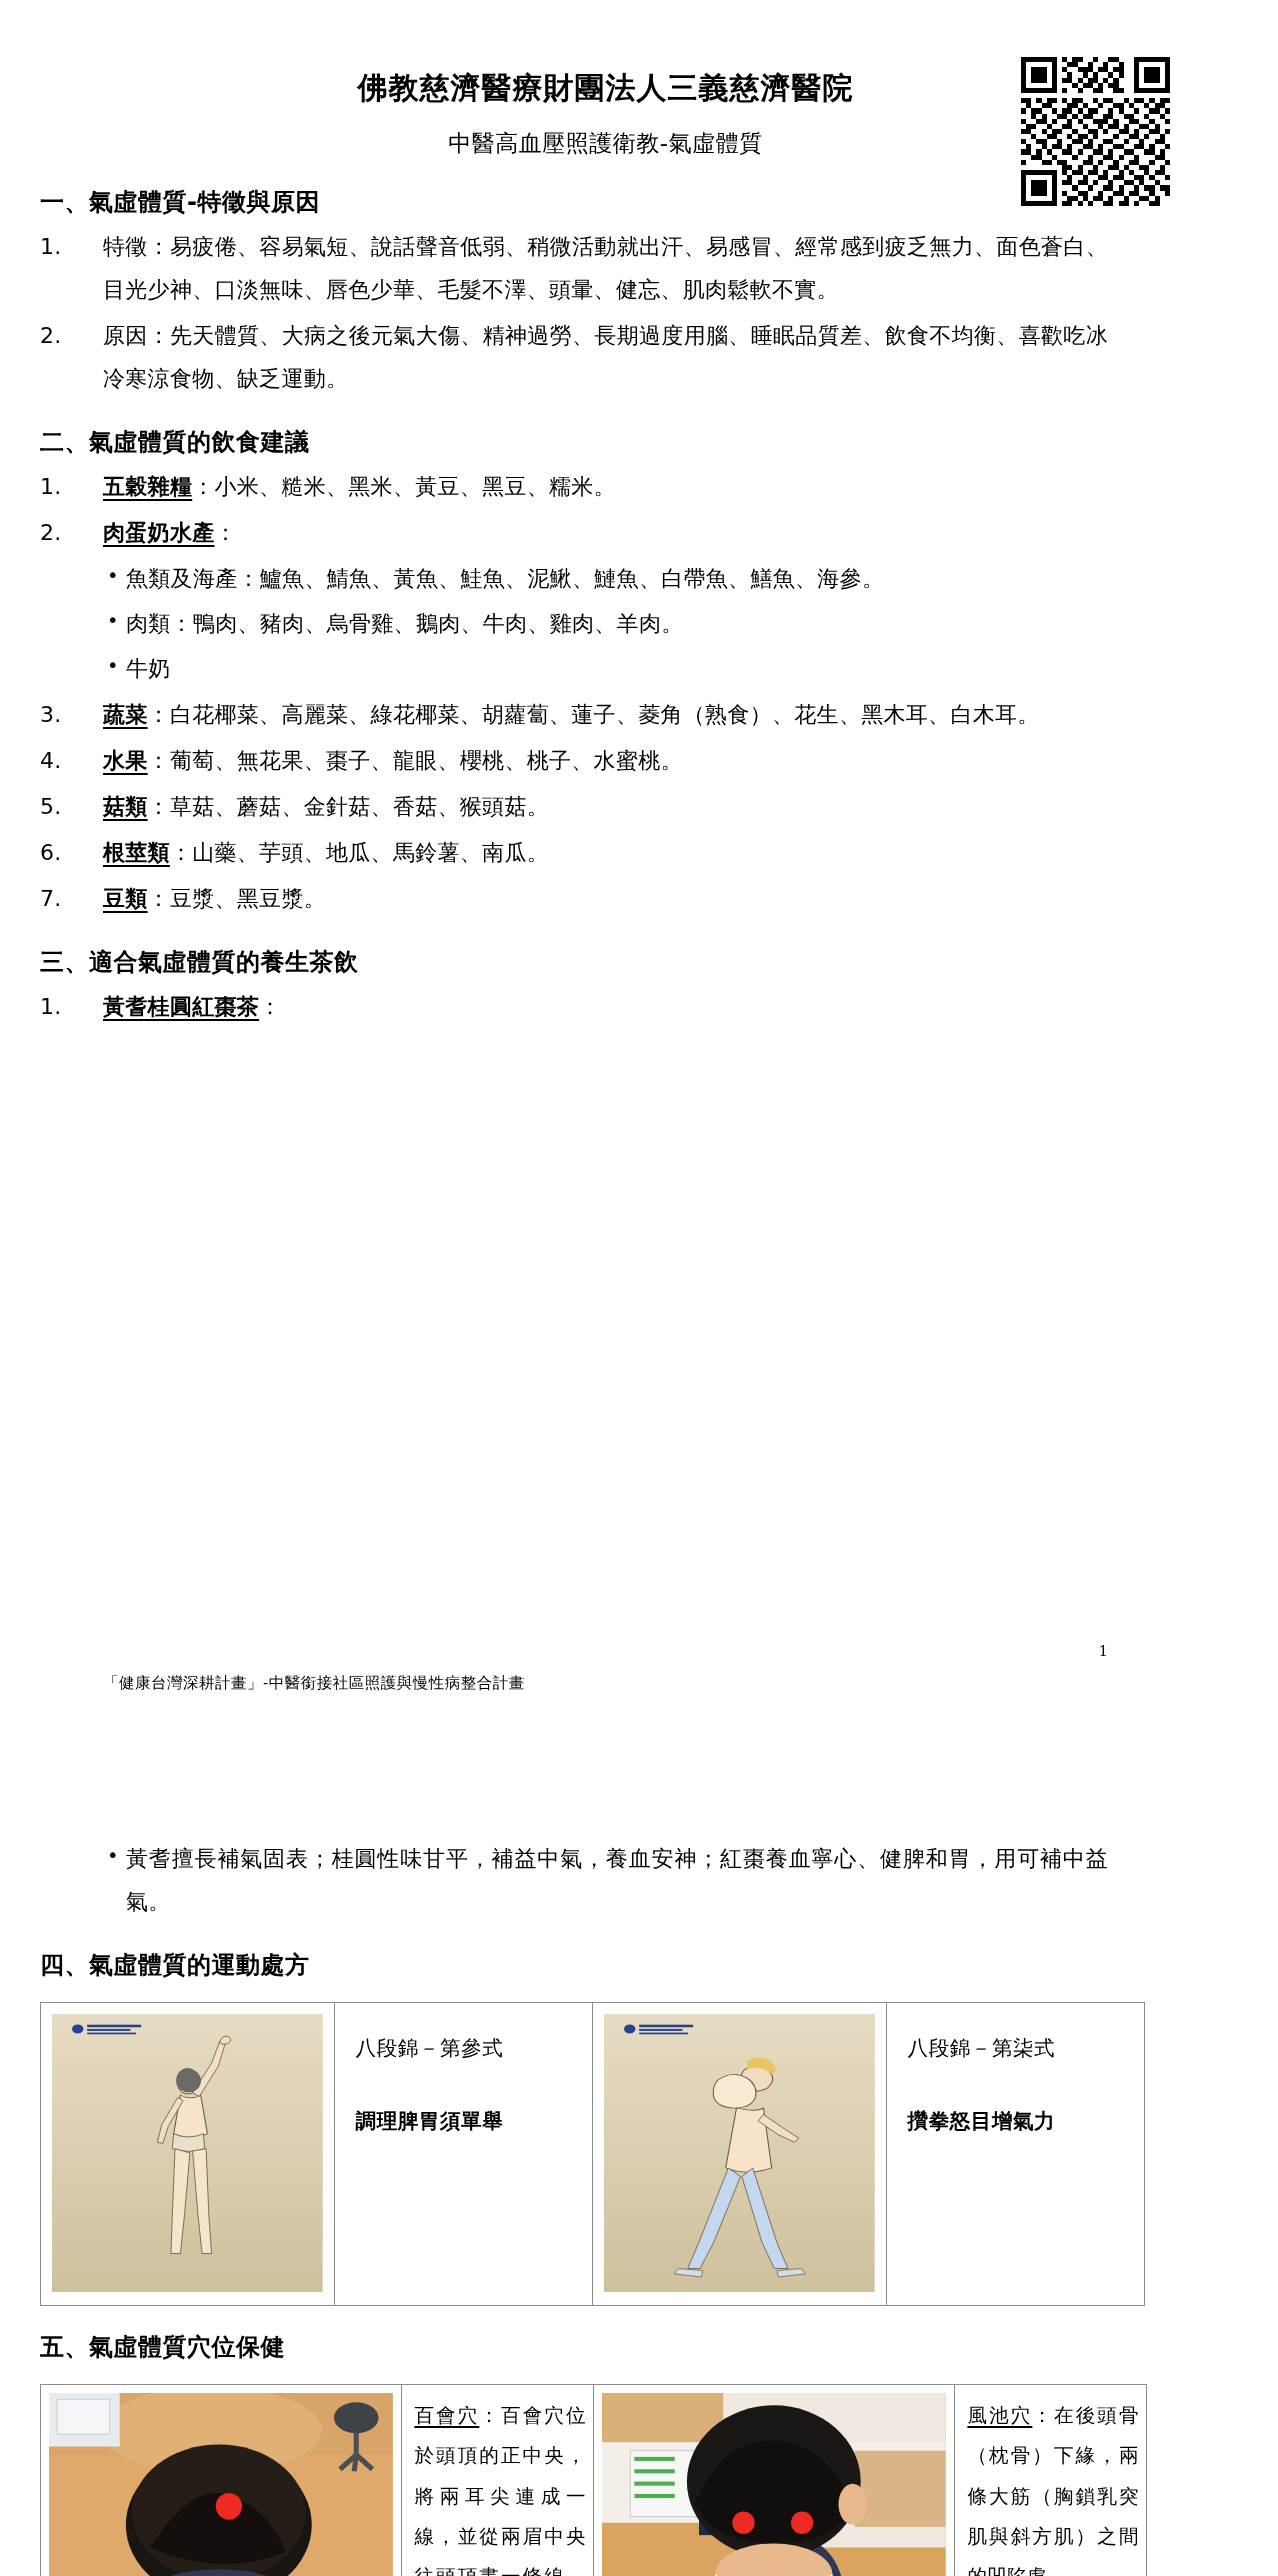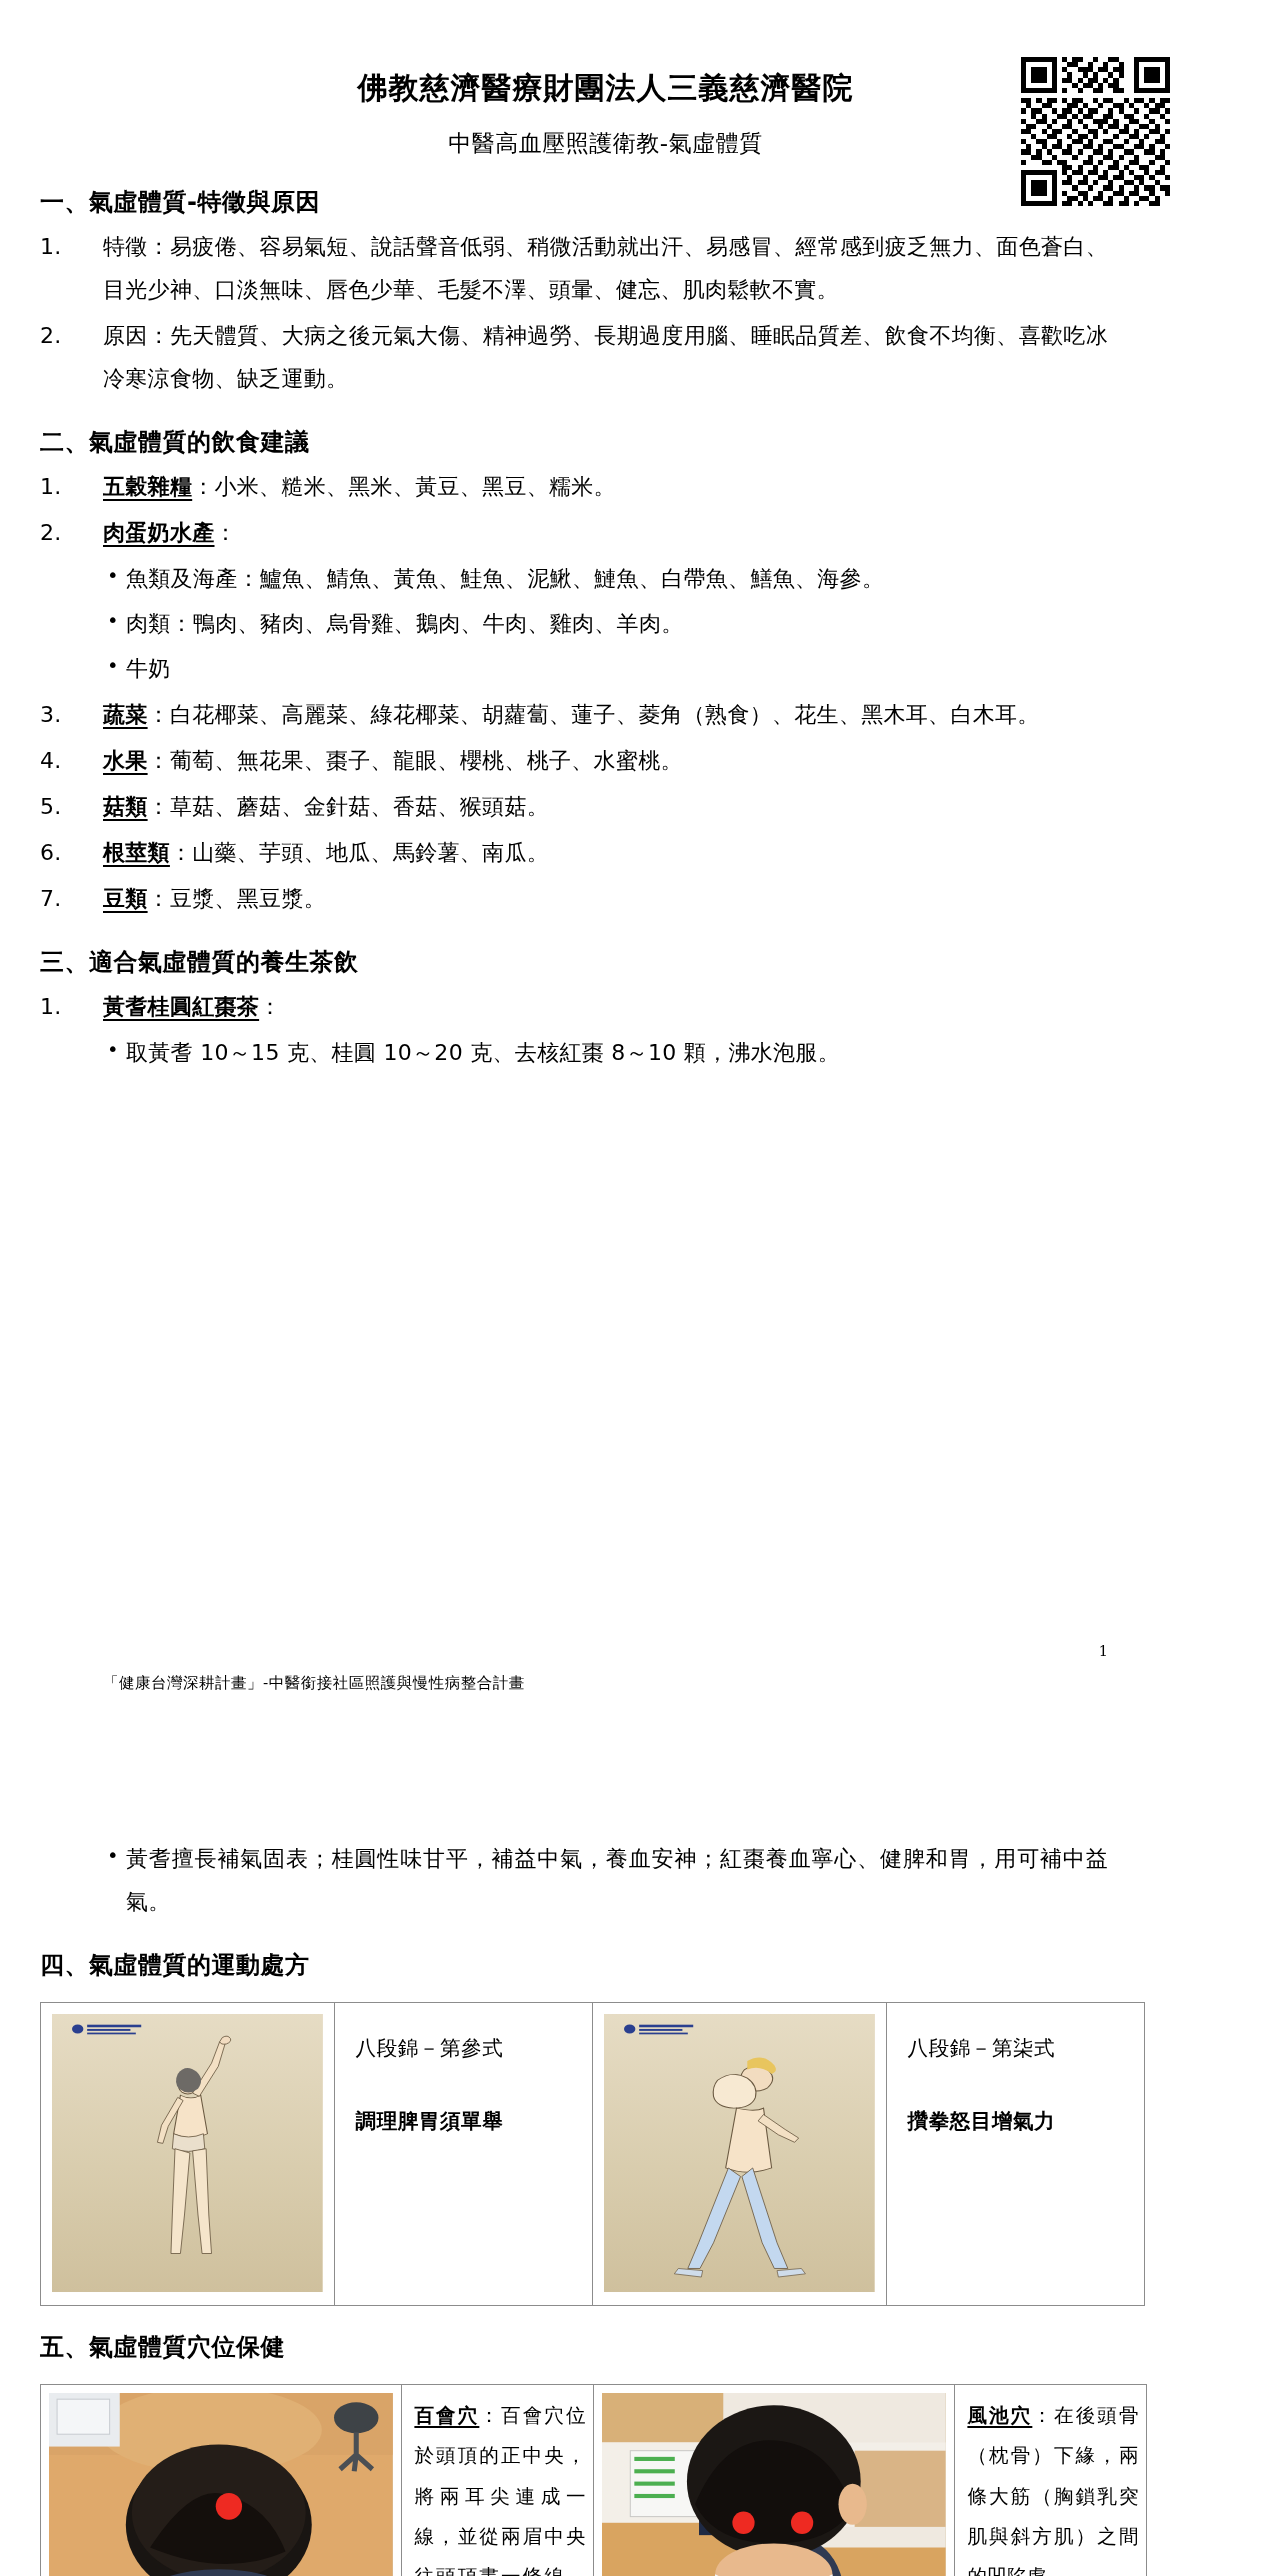--- a/index.html
+++ b/index.html
@@ -166,21 +166,21 @@
 
   .acu-text {
     font-size: 19.6px;
     line-height: 2.05;
     letter-spacing: 0.3px;
     text-align: justify;
     text-justify: inter-ideograph;
     margin: 0;
   }
   .acu-name {
-    font-weight: bold;
+    font-weight: normal;
     text-decoration: underline;
     text-underline-offset: 4.1px;
     text-decoration-thickness: 2.1px;
   }
 
   
   .fig {
     position: relative;
     width: 100%;
     overflow: hidden;
@@ -489,23 +489,20 @@
         <span class="li-num">7.</span>
         <span class="li-body"><span class="kw-underline">豆類</span><span>：豆漿、黑豆漿。</span></span>
       </li>
     </ol>
 
     <div class="section-heading">三、適合氣虛體質的養生茶飲</div>
     <ol class="num-list">
       <li>
         <span class="li-num">1.</span>
         <span class="li-body"><span class="kw-underline">黃耆桂圓紅棗茶</span><span>：</span></span>
-        <ul class="bullet-list">
-          <li>取黃耆 10～15 克、桂圓 10～20 克、去核紅棗 8～10 顆，沸水泡服。</li>
-        </ul>
       </li>
     </ol>
 
   </div>
 
   <div class="page-number p1-num">1</div>
   <div class="footer-note p1-note">「健康台灣深耕計畫」-中醫銜接社區照護與慢性病整合計畫</div>
 </div>
 
 <div class="page page-2">

